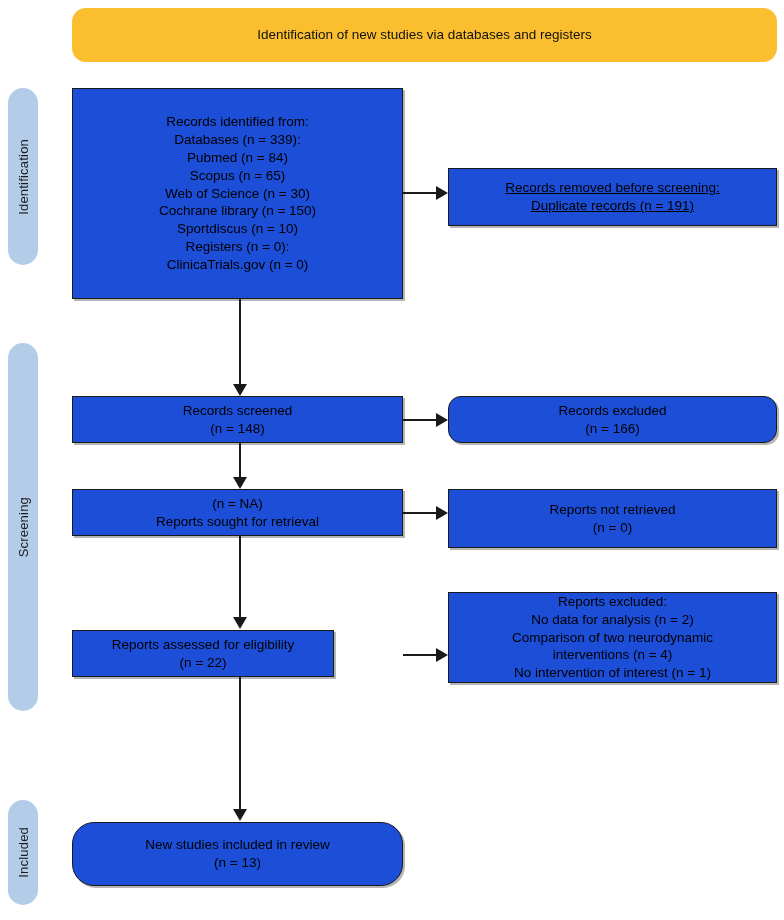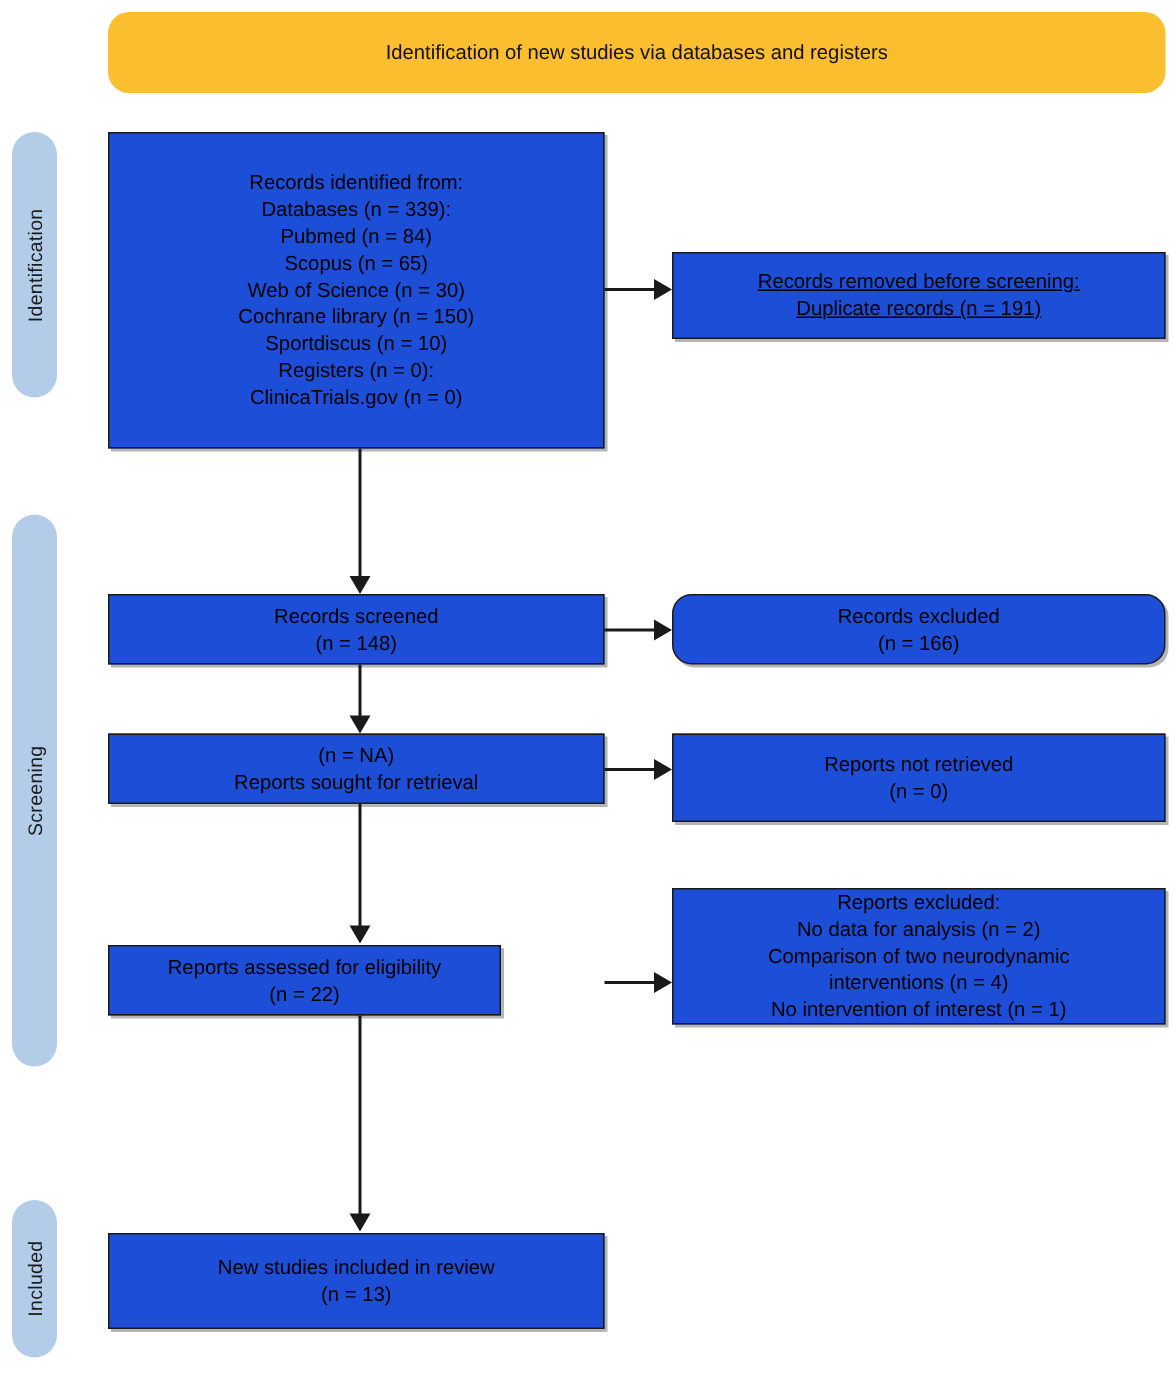--- a/index.html
+++ b/index.html
@@ -73,21 +73,21 @@
     padding: 4px 8px;
   }
   .box .lines { width: 100%; }
   .box .lines div { white-space: nowrap; }
 
   
   .box-identified   { left: 72px; top: 88px;  width: 331px; height: 211px; }
   .box-screened     { left: 72px; top: 396px; width: 331px; height: 47px; }
   .box-sought       { left: 72px; top: 489px; width: 331px; height: 47px; }
   .box-eligibility  { left: 72px; top: 630px; width: 262px; height: 47px; }
-  .box-included     { left: 72px; top: 822px; width: 331px; height: 64px; }
+  .box-included     { left: 72px; top: 822px; width: 331px; height: 64px; border-radius: 22px; }
 
   
   .box-removed      { left: 448px; top: 168px; width: 329px; height: 58px; text-decoration: underline; }
   .box-excluded     { left: 448px; top: 396px; width: 329px; height: 47px; border-radius: 13px; }
   .box-notretrieved { left: 448px; top: 489px; width: 329px; height: 59px; }
   .box-repexcluded  { left: 448px; top: 592px; width: 329px; height: 91px; }
 
   
   .conn { position: absolute; background: #1a1a1a; }
   .conn-h { height: 1.8px; }

